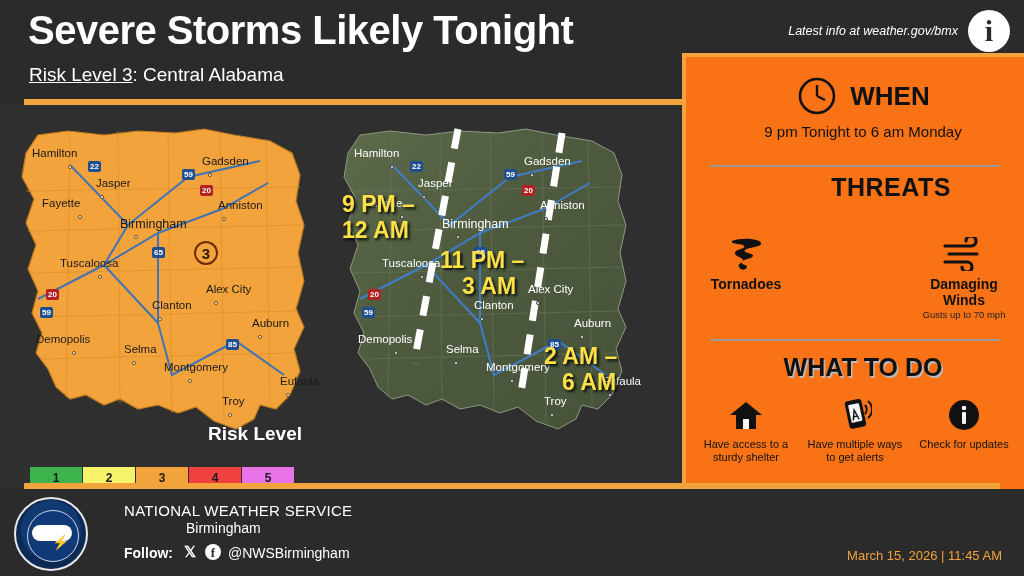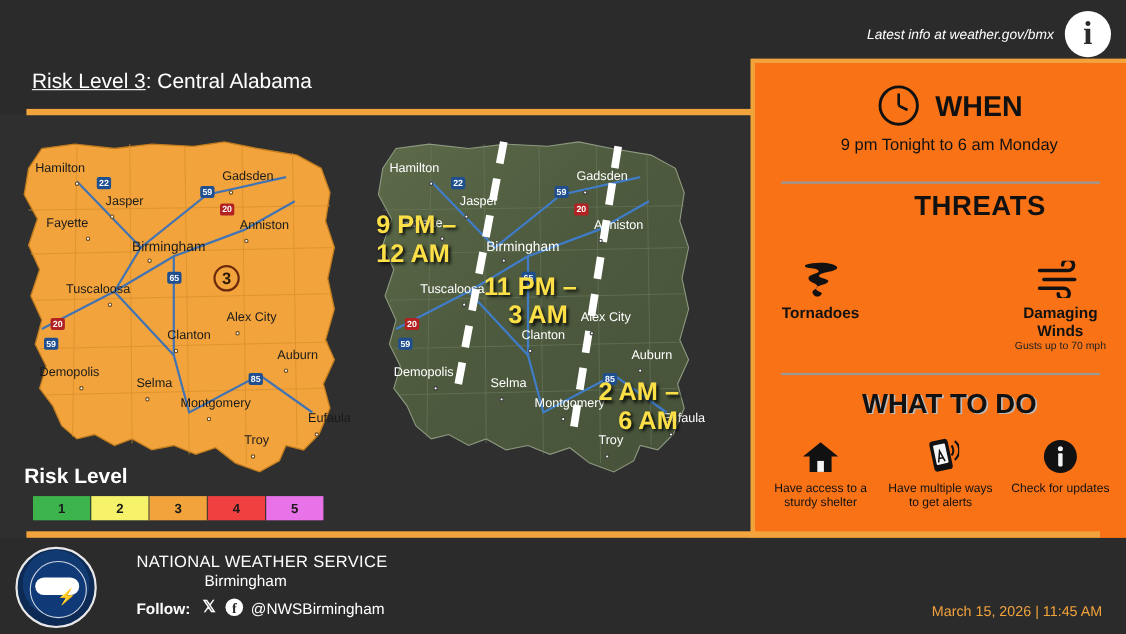--- a/index.html
+++ b/index.html
@@ -91,22 +91,22 @@
   
   .timing {
     position: absolute; color: #fde047; font-weight: bold; font-size: 23px;
     line-height: 26px; text-shadow: 2px 2px 3px rgba(0,0,0,0.9);
     white-space: nowrap;
   }
 
   
   .legend { position: absolute; left: 22px; top: 318px; width: 280px; }
   .legend-title {
-    text-align: left; color: #ffffff; font-size: 19px; font-weight: bold;
-    margin-bottom: 6px;
+    text-align: right; color: #ffffff; font-size: 19px; font-weight: bold;
+    margin-bottom: 22px;
   }
   .legend-bar { display: flex; height: 22px; width: 264px; margin: 0 auto; }
   .legend-cell {
     flex: 1; display: flex; align-items: center; justify-content: center;
     font-size: 12px; font-weight: bold; color: #1a1a1a;
     border-right: 1px solid #2f2f2f;
   }
   .legend-cell:last-child { border-right: none; }
 
   
@@ -222,20 +222,21 @@
     position: absolute; right: 22px; top: 548px;
     font-size: 13px; color: #f2a33c;
   }
 </style>
 </head>
 <body>
 
 <div id="page">
 
   <div class="header">
+    <div class="title">Severe Storms Likely Tonight</div>
     <div class="subtitle">
       <span class="risk-level-label">Risk Level 3</span><span>: Central Alabama</span>
     </div>
     <div class="latest-info">Latest info at weather.gov/bmx</div>
     <div class="info-circle-top">i</div>
   </div>
   <div class="orange-rule"></div>
 
   <div class="maps-area">
 

